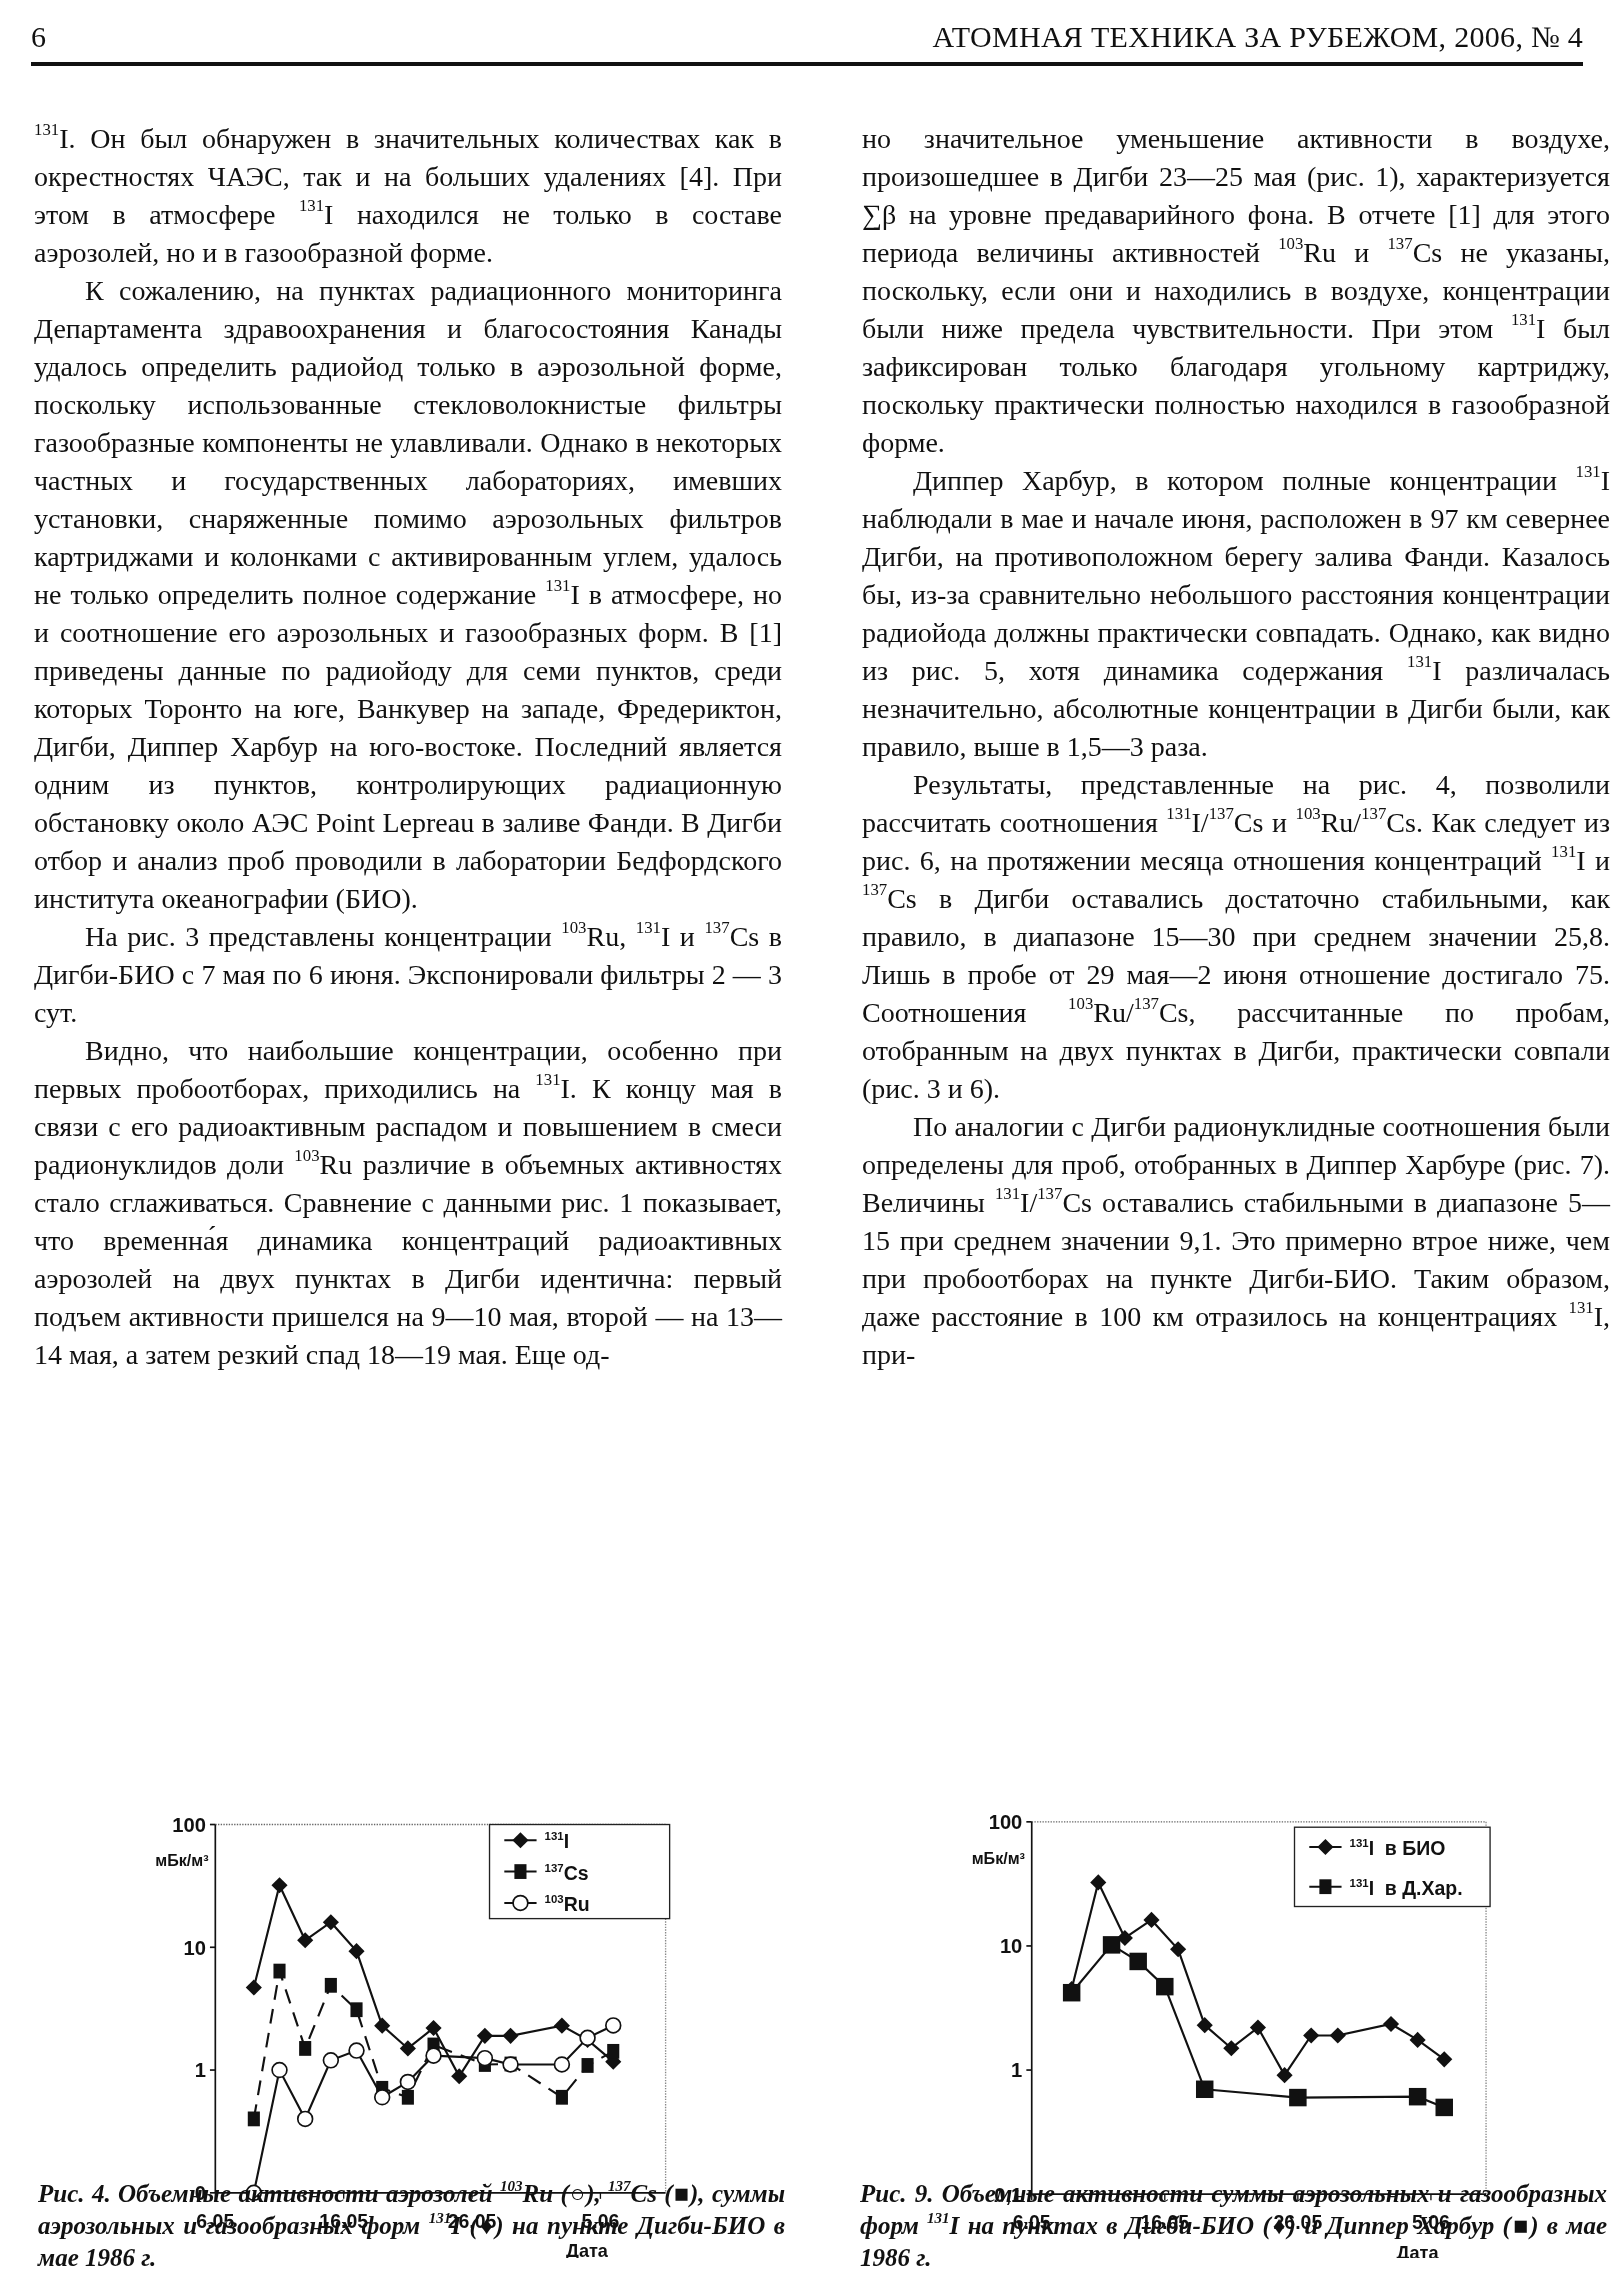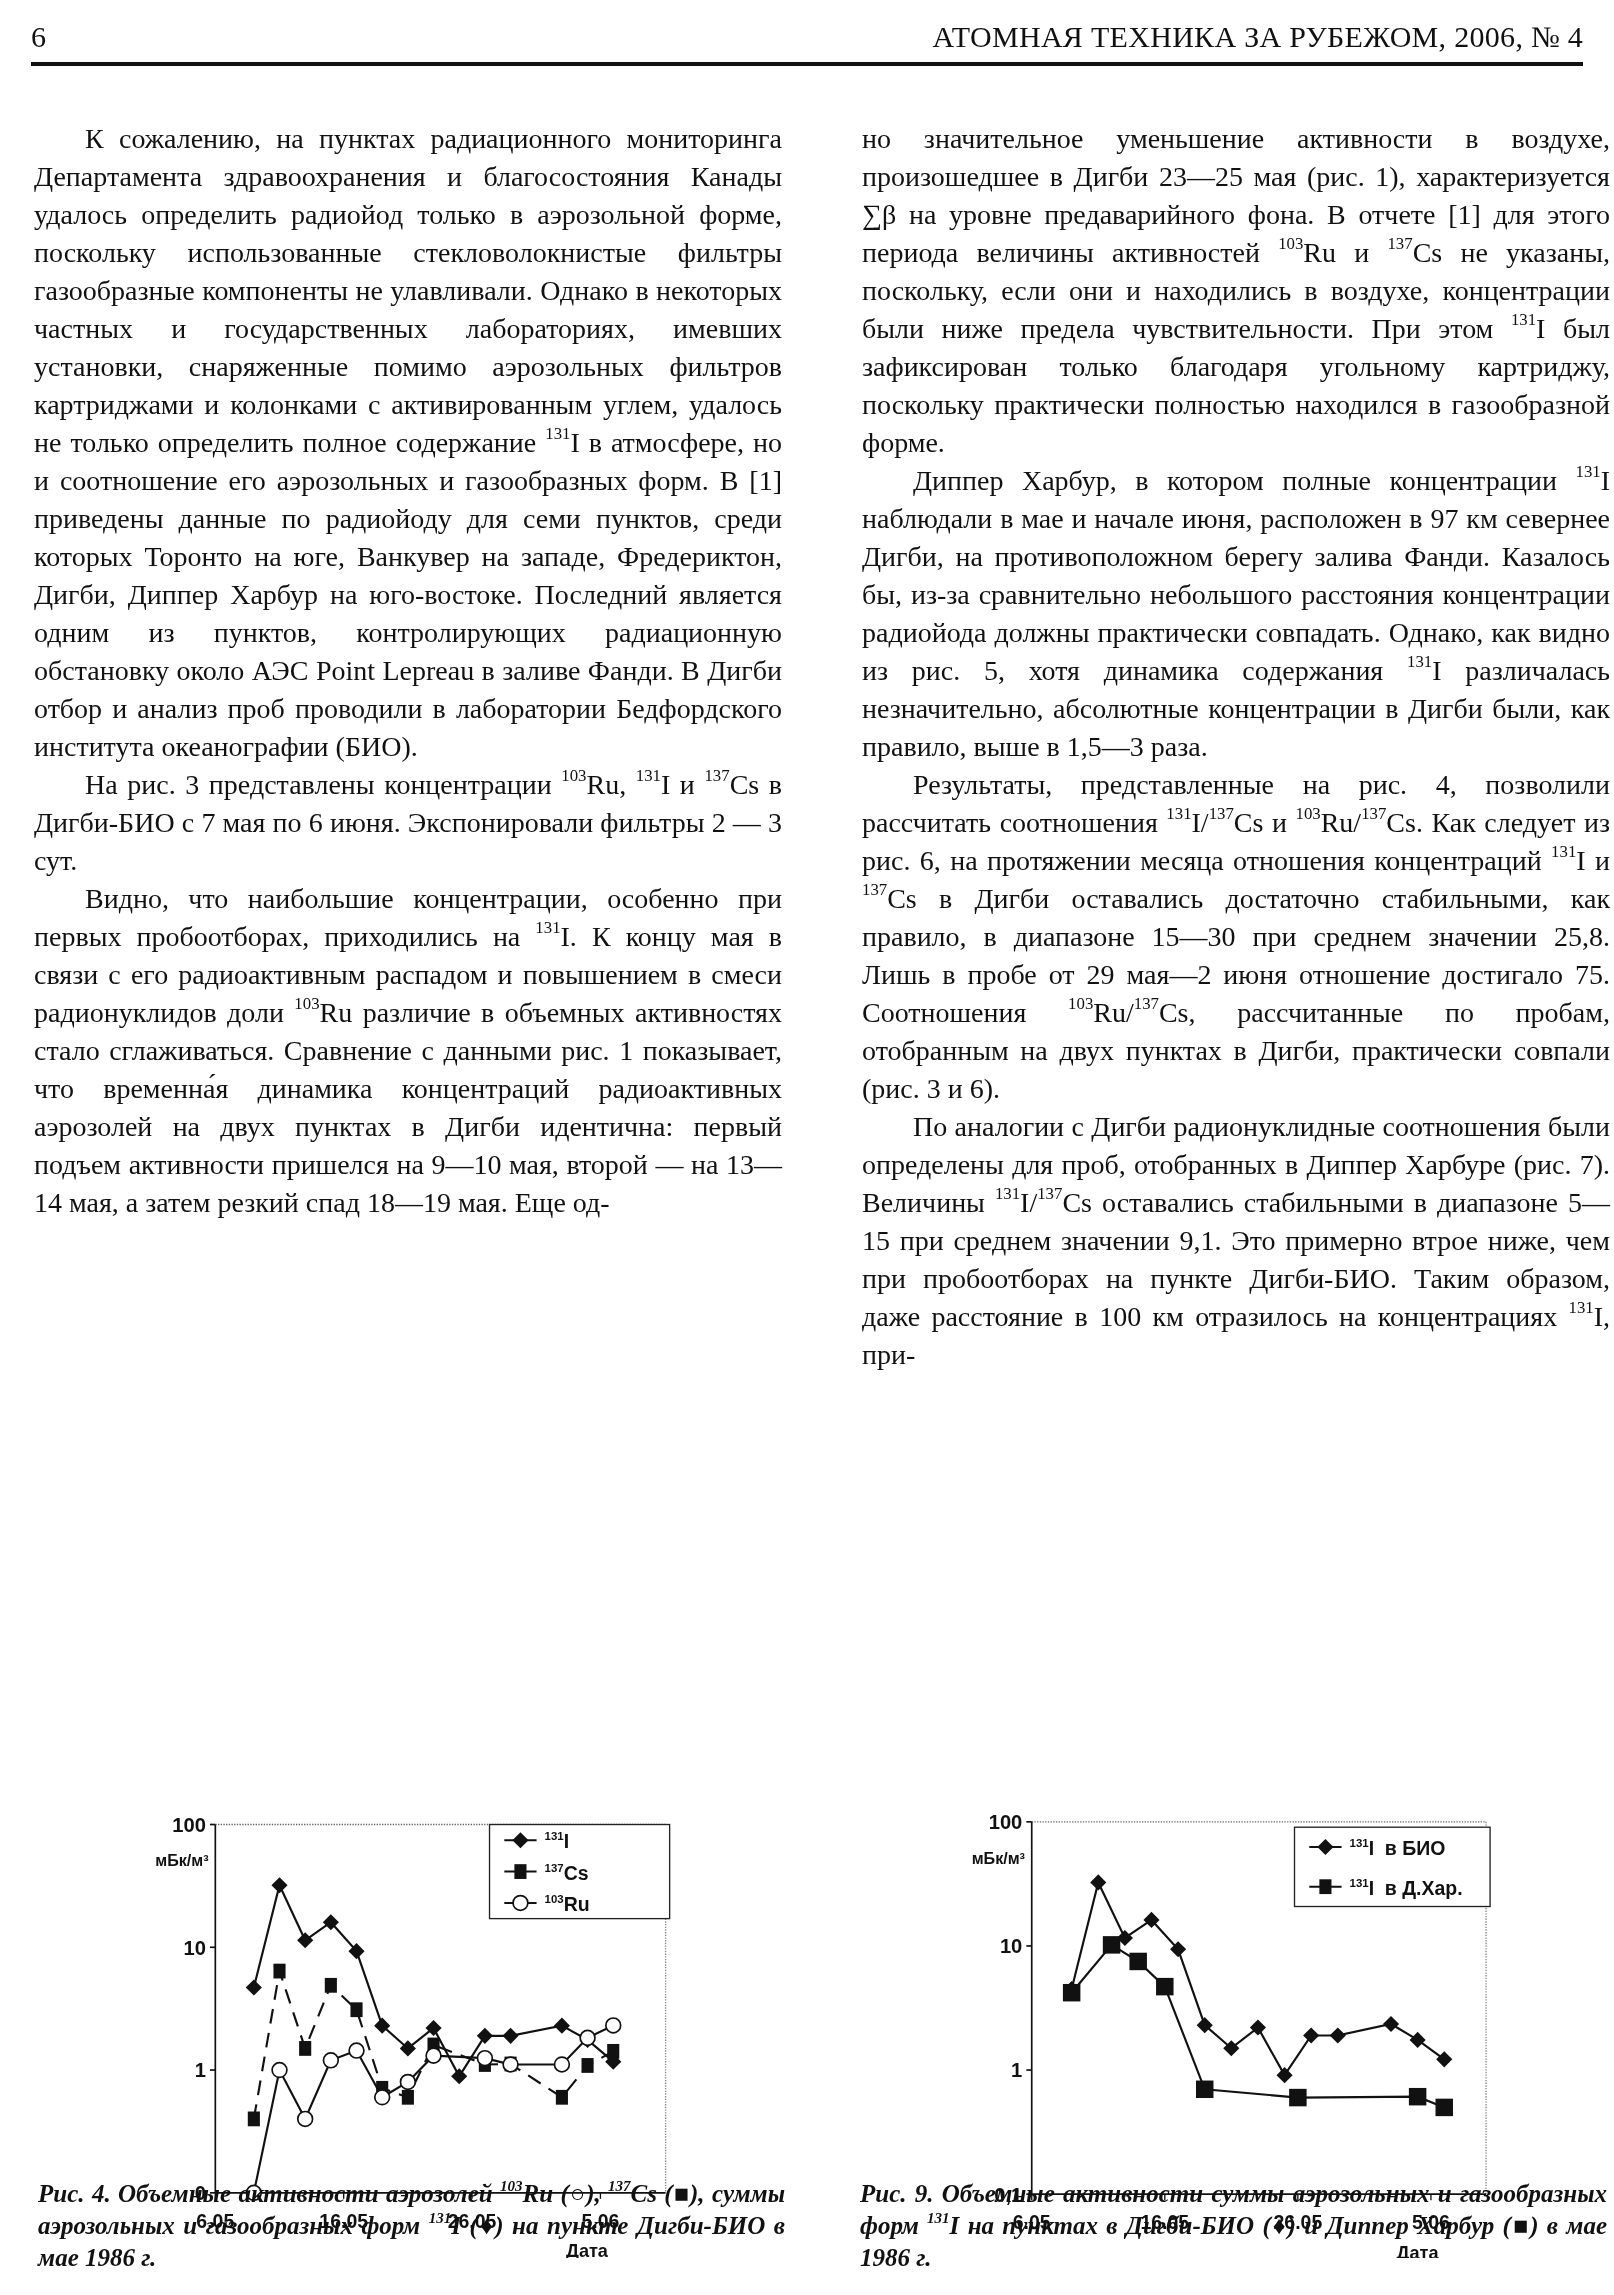--- a/index.html
+++ b/index.html
@@ -26,20 +26,21 @@
 </head>
 <body>
 
 <div class="header">
   <span class="page-num">6</span>
   <span class="journal">АТОМНАЯ ТЕХНИКА ЗА РУБЕЖОМ, 2006, № 4</span>
 </div>
 <div class="rule"></div>
 
 <div class="col left" id="col-left">
+    <p class=""><sup>131</sup><span>I. Он был обнаружен в значительных количе­ствах как в окрестностях ЧАЭС, так и на боль­ших удалениях [4]. При этом в атмосфере </span><sup>131</sup><span>I находился не только в составе аэрозолей, но и в газообразной форме.</span></p>
     <p class="ind"><span>К сожалению, на пунктах радиационного мониторинга Департамента здравоохранения и благосостояния Канады удалось определить ра­диойод только в аэрозольной форме, поскольку использованные стекловолокнистые фильтры газообразные компоненты не улавливали. Одна­ко в некоторых частных и государственных ла­бораториях, имевших установки, снаряженные помимо аэрозольных фильтров картриджами и колонками с активированным углем, удалось не только определить полное содержание </span><sup>131</sup><span>I в ат­мосфере, но и соотношение его аэрозольных и газообразных форм. В [1] приведены данные по радиойоду для семи пунктов, среди которых То­ронто на юге, Ванкувер на западе, Фредериктон, Дигби, Диппер Харбур на юго-востоке. Послед­ний является одним из пунктов, контролирую­щих радиационную обстановку около АЭС Point Lepreau в заливе Фанди. В Дигби отбор и анализ проб проводили в лаборатории Бедфордского института океанографии (БИО).</span></p>
     <p class="ind"><span>На рис. 3 представлены концентрации </span><sup>103</sup><span>Ru, </span><sup>131</sup><span>I и </span><sup>137</sup><span>Cs в Дигби-БИО с 7 мая по 6 июня. Экс­понировали фильтры 2 — 3 сут.</span></p>
     <p class="ind"><span>Видно, что наибольшие концентрации, осо­бенно при первых пробоотборах, приходились на </span><sup>131</sup><span>I. К концу мая в связи с его радиоактивным распадом и повышением в смеси радионуклидов доли </span><sup>103</sup><span>Ru различие в объемных активностях стало сглаживаться. Сравнение с данными рис. 1 показывает, что временна́я динамика концен­траций радиоактивных аэрозолей на двух пунк­тах в Дигби идентична: первый подъем активно­сти пришелся на 9—10 мая, второй — на 13— 14 мая, а затем резкий спад 18—19 мая. Еще од-</span></p>
   </div>
 <div class="col right" id="col-right">
     <p class=""><span>но значительное уменьшение активности в воз­духе, произошедшее в Дигби 23—25 мая (рис. 1), характеризуется ∑β на уровне предава­рийного фона. В отчете [1] для этого периода величины активностей </span><sup>103</sup><span>Ru и </span><sup>137</sup><span>Cs не указаны, поскольку, если они и находились в воздухе, концентрации были ниже предела чувствитель­ности. При этом </span><sup>131</sup><span>I был зафиксирован только благодаря угольному картриджу, поскольку практически полностью находился в газообраз­ной форме.</span></p>
     <p class="ind"><span>Диппер Харбур, в котором полные концен­трации </span><sup>131</sup><span>I наблюдали в мае и начале июня, рас­положен в 97 км севернее Дигби, на противопо­ложном берегу залива Фанди. Казалось бы, из-за сравнительно небольшого расстояния концен­трации радиойода должны практически совпа­дать. Однако, как видно из рис. 5, хотя динамика содержания </span><sup>131</sup><span>I различалась незначительно, аб­солютные концентрации в Дигби были, как пра­вило, выше в 1,5—3 раза.</span></p>
     <p class="ind"><span>Результаты, представленные на рис. 4, по­зволили рассчитать соотношения </span><sup>131</sup><span>I/</span><sup>137</sup><span>Cs и </span><sup>103</sup><span>Ru/</span><sup>137</sup><span>Cs. Как следует из рис. 6, на протяжении месяца отношения концентраций </span><sup>131</sup><span>I и </span><sup>137</sup><span>Cs в Дигби оставались достаточно стабильными, как правило, в диапазоне 15—30 при среднем значе­нии 25,8. Лишь в пробе от 29 мая—2 июня от­ношение достигало 75. Соотношения </span><sup>103</sup><span>Ru/</span><sup>137</sup><span>Cs, рассчитанные по пробам, отобранным на двух пунктах в Дигби, практически совпали (рис. 3 и 6).</span></p>
     <p class="ind"><span>По аналогии с Дигби радионуклидные соот­ношения были определены для проб, отобран­ных в Диппер Харбуре (рис. 7). Величины </span><sup>131</sup><span>I/</span><sup>137</sup><span>Cs оставались стабильными в диапазоне 5—15 при среднем значении 9,1. Это примерно втрое ниже, чем при пробоотборах на пункте Дигби-БИО. Таким образом, даже расстояние в 100 км отразилось на концентрациях </span><sup>131</sup><span>I, при-</span></p>
   </div>

